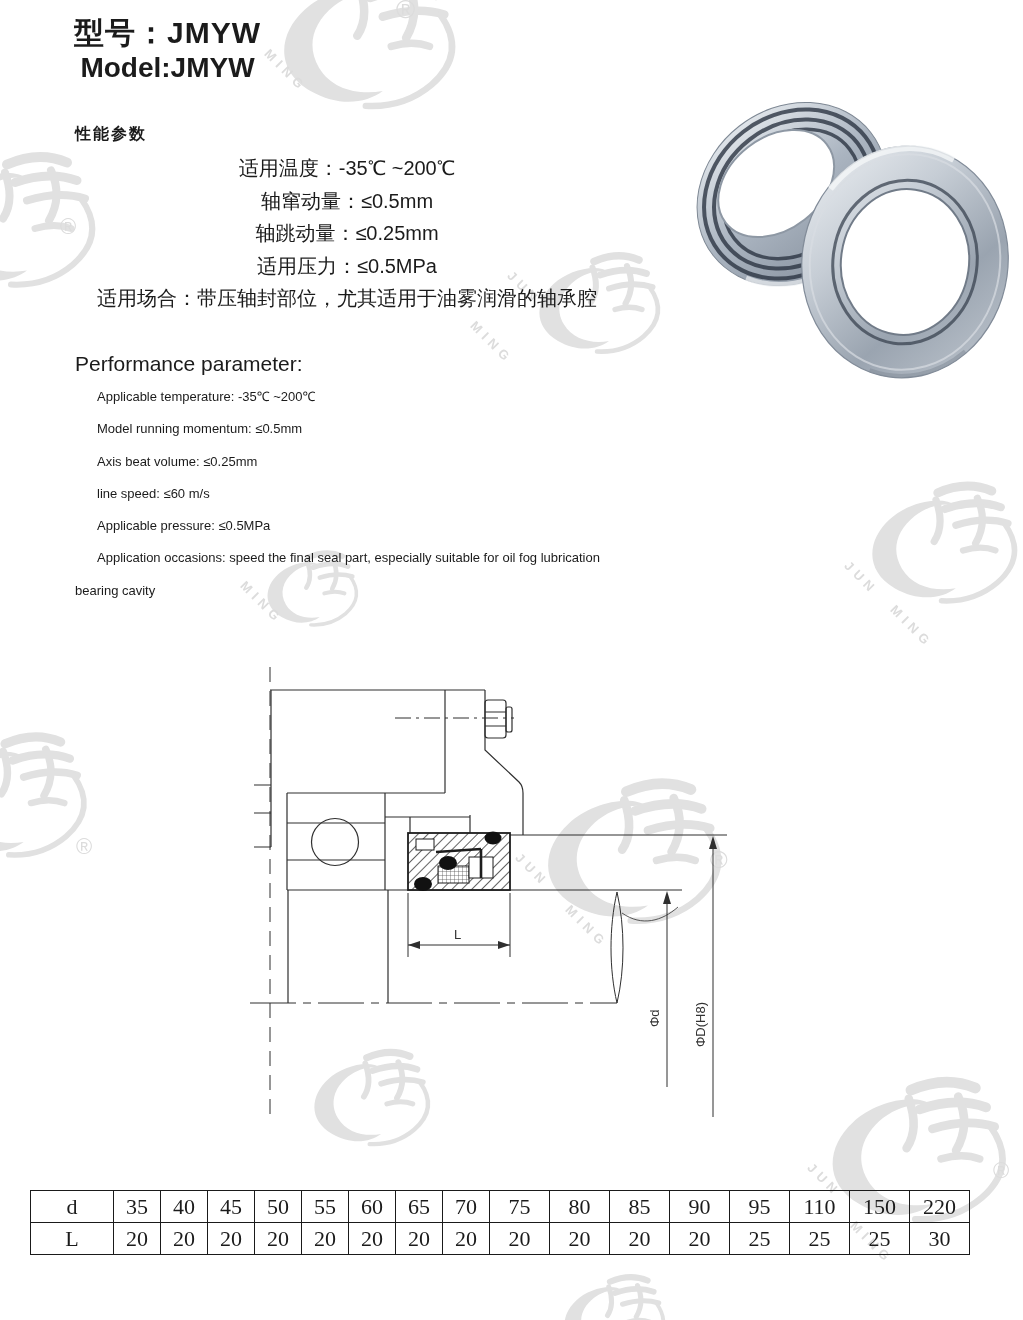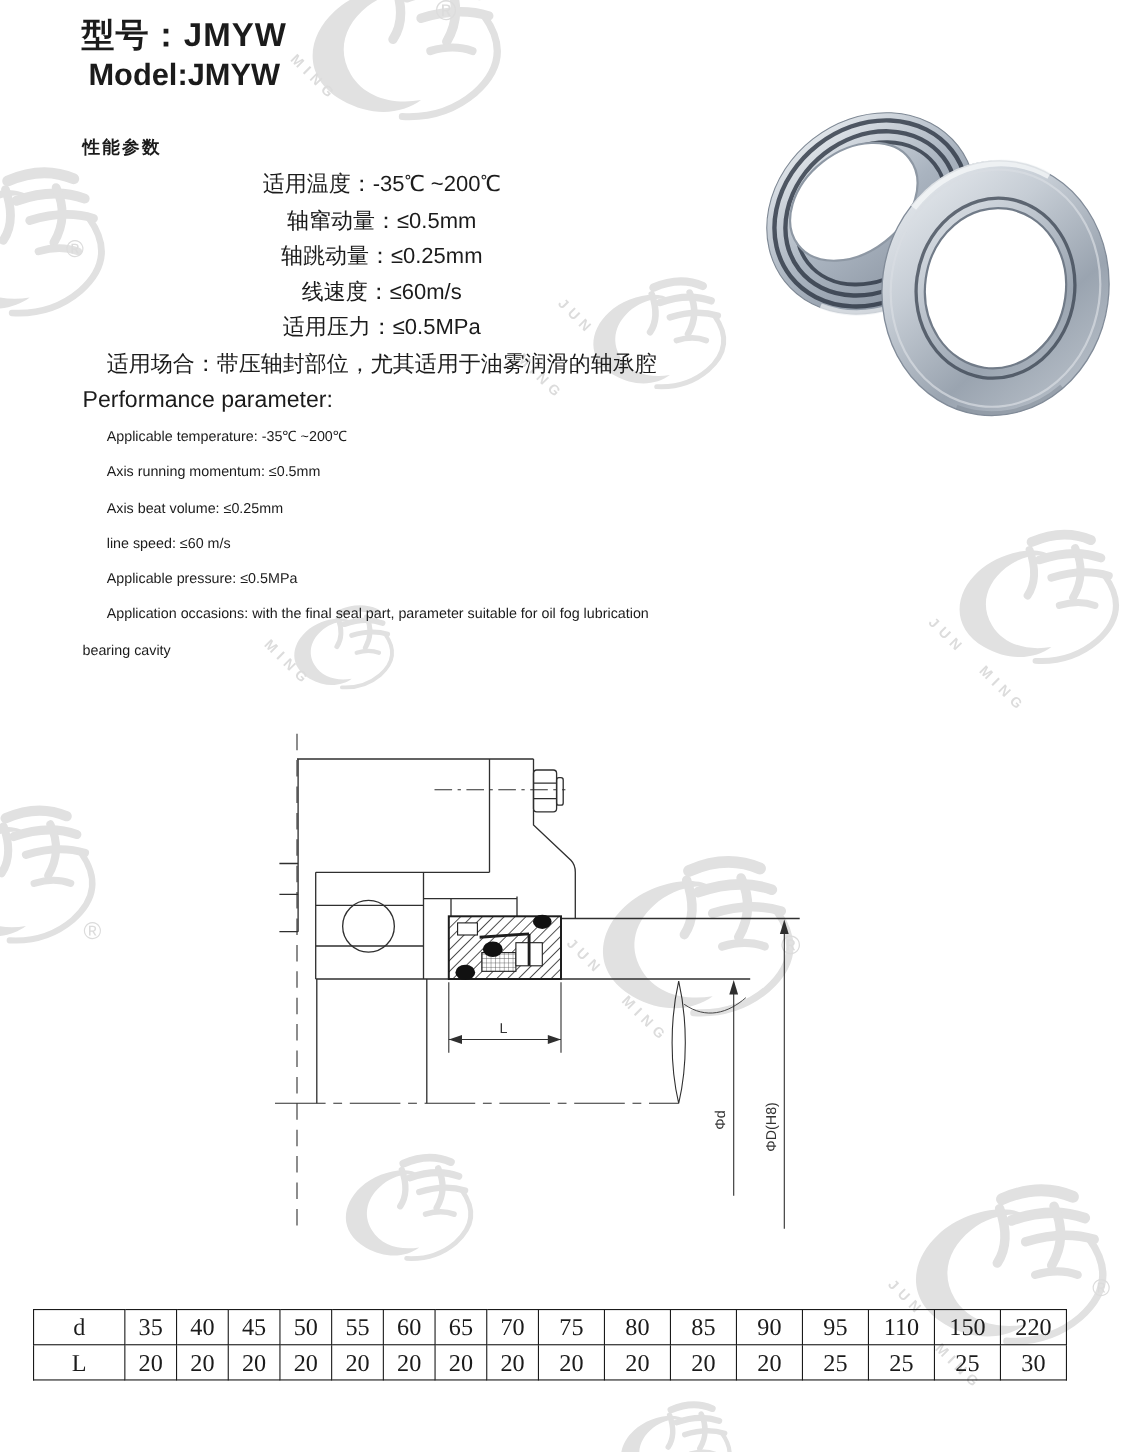--- a/index.html
+++ b/index.html
@@ -125,33 +125,32 @@
   <div class="abs" id="title">
     <div class="cn">型号：JMYW</div>
     <div class="en">Model:JMYW</div>
   </div>
 
   <div class="abs" id="cn-heading">性能参数</div>
   <div class="abs" id="cn-items">
       <div class="li">适用温度：-35℃ ~200℃</div>
       <div class="li">轴窜动量：≤0.5mm</div>
       <div class="li">轴跳动量：≤0.25mm</div>
-      <div class="li">线速度：≤60m/s</div>
       <div class="li">适用压力：≤0.5MPa</div>
       <div class="li">适用场合：带压轴封部位，尤其适用于油雾润滑的轴承腔</div>
     </div>
 
   <div class="abs" id="en-heading">Performance parameter:</div>
   <div class="abs" id="en-items">
       <div class="li">Applicable temperature: -35℃ ~200℃</div>
-      <div class="li">Axis running momentum: ≤0.5mm</div>
+      <div class="li">Model running momentum: ≤0.5mm</div>
       <div class="li">Axis beat volume: ≤0.25mm</div>
       <div class="li">line speed: ≤60 m/s</div>
       <div class="li">Applicable pressure: ≤0.5MPa</div>
-      <div class="li">Application occasions: with the final seal part, parameter suitable for oil fog lubrication</div>
+      <div class="li">Application occasions: speed the final seal part, especially suitable for oil fog lubrication</div>
       <div class="li">bearing cavity</div>
     </div>
 
   <svg class="abs" id="photo" width="340" height="325" viewBox="0 0 340 325">
     <defs>
       <linearGradient id="met1" x1="0" y1="0" x2="1" y2="1">
         <stop offset="0" stop-color="#eef1f4"></stop>
           <stop offset="0.35" stop-color="#c6cdd5"></stop>
         <stop offset="0.65" stop-color="#9aa4b0"></stop>
           <stop offset="1" stop-color="#c2c9d1"></stop>

